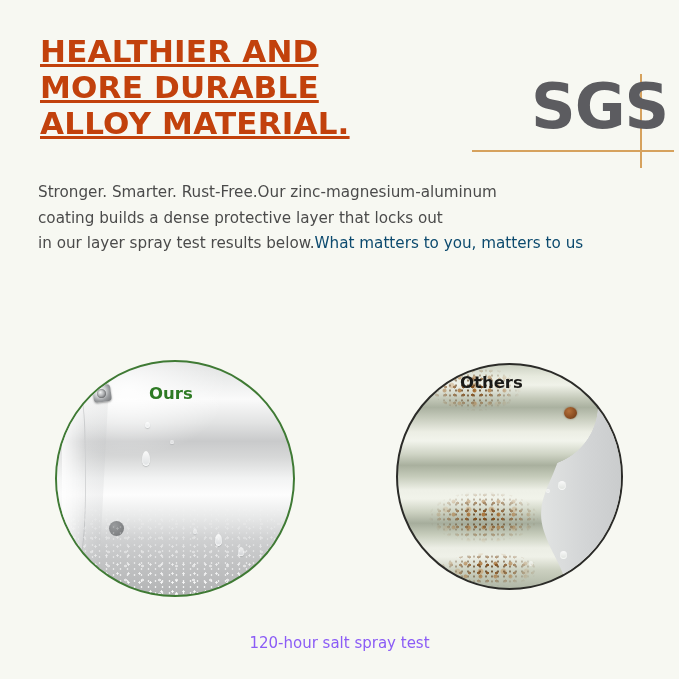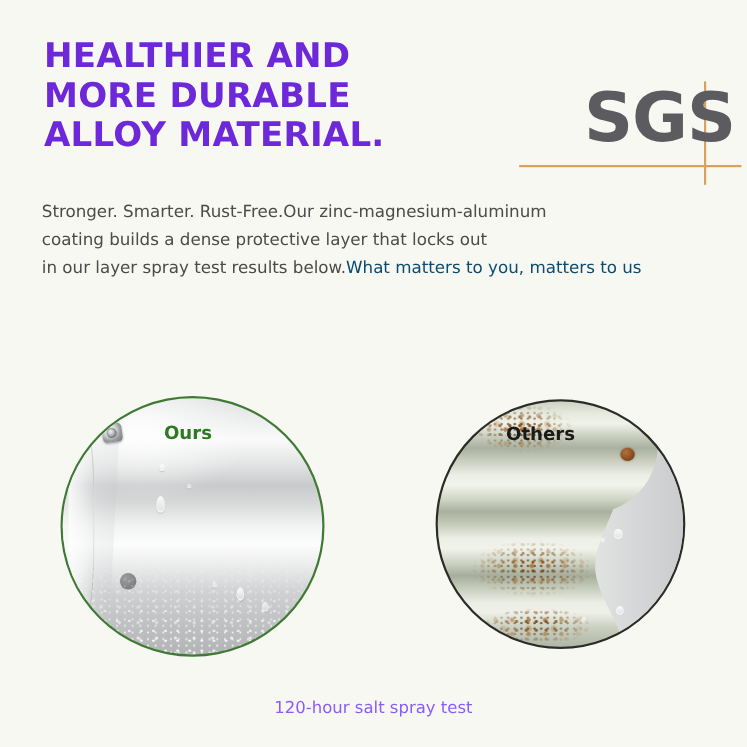--- a/index.html
+++ b/index.html
@@ -19,27 +19,28 @@
     inset: 0;
     background: #f7f8f2;
   }
 
   
   .headline {
     position: absolute;
     left: 40px;
     top: 33px;
     width: 400px;
-    color: #6d28d9;
+    color: #c2410c;
     font-family: "DejaVu Sans", sans-serif;
     font-weight: 700;
     font-size: 31px;
     line-height: 36px;
     letter-spacing: 0.2px;
     text-transform: uppercase;
+    text-decoration: underline;
   }
   .headline .hl-line { display: block; white-space: nowrap; }
 
   
   .sgs-logo {
     position: absolute;
     left: 470px;
     top: 68px;
     width: 205px;
     height: 100px;
@@ -293,21 +294,21 @@
     top: 42px;
     width: 13px;
     height: 12px;
     border-radius: 50%;
     background: radial-gradient(circle at 38% 34%, #b4703a, #8a4d22 58%, #5e3414 100%);
     box-shadow: 0 0 2px rgba(90,52,20,0.6);
   }
   .label-others {
     position: absolute;
     left: 62px;
-    top: 20px;
+    top: 8px;
     color: #1a1a18;
     font-weight: 700;
     font-size: 16.5px;
     font-family: "DejaVu Sans", sans-serif;
   }
   .bead {
     position: absolute;
     border-radius: 50%;
     background: linear-gradient(to bottom, rgba(255,255,255,0.85), rgba(225,230,222,0.5));
     box-shadow: inset 0 -1px 1px rgba(255,255,255,0.8);

